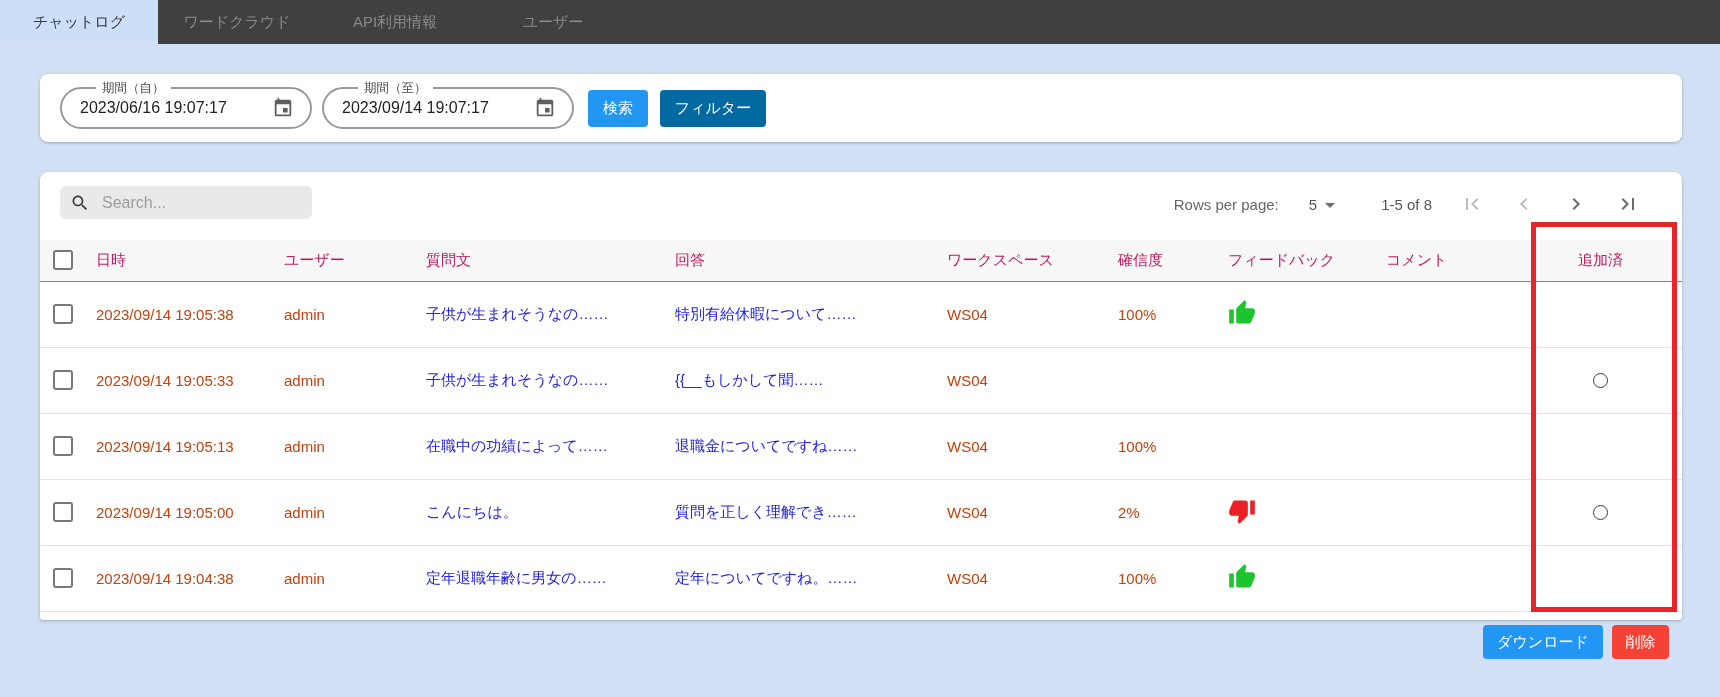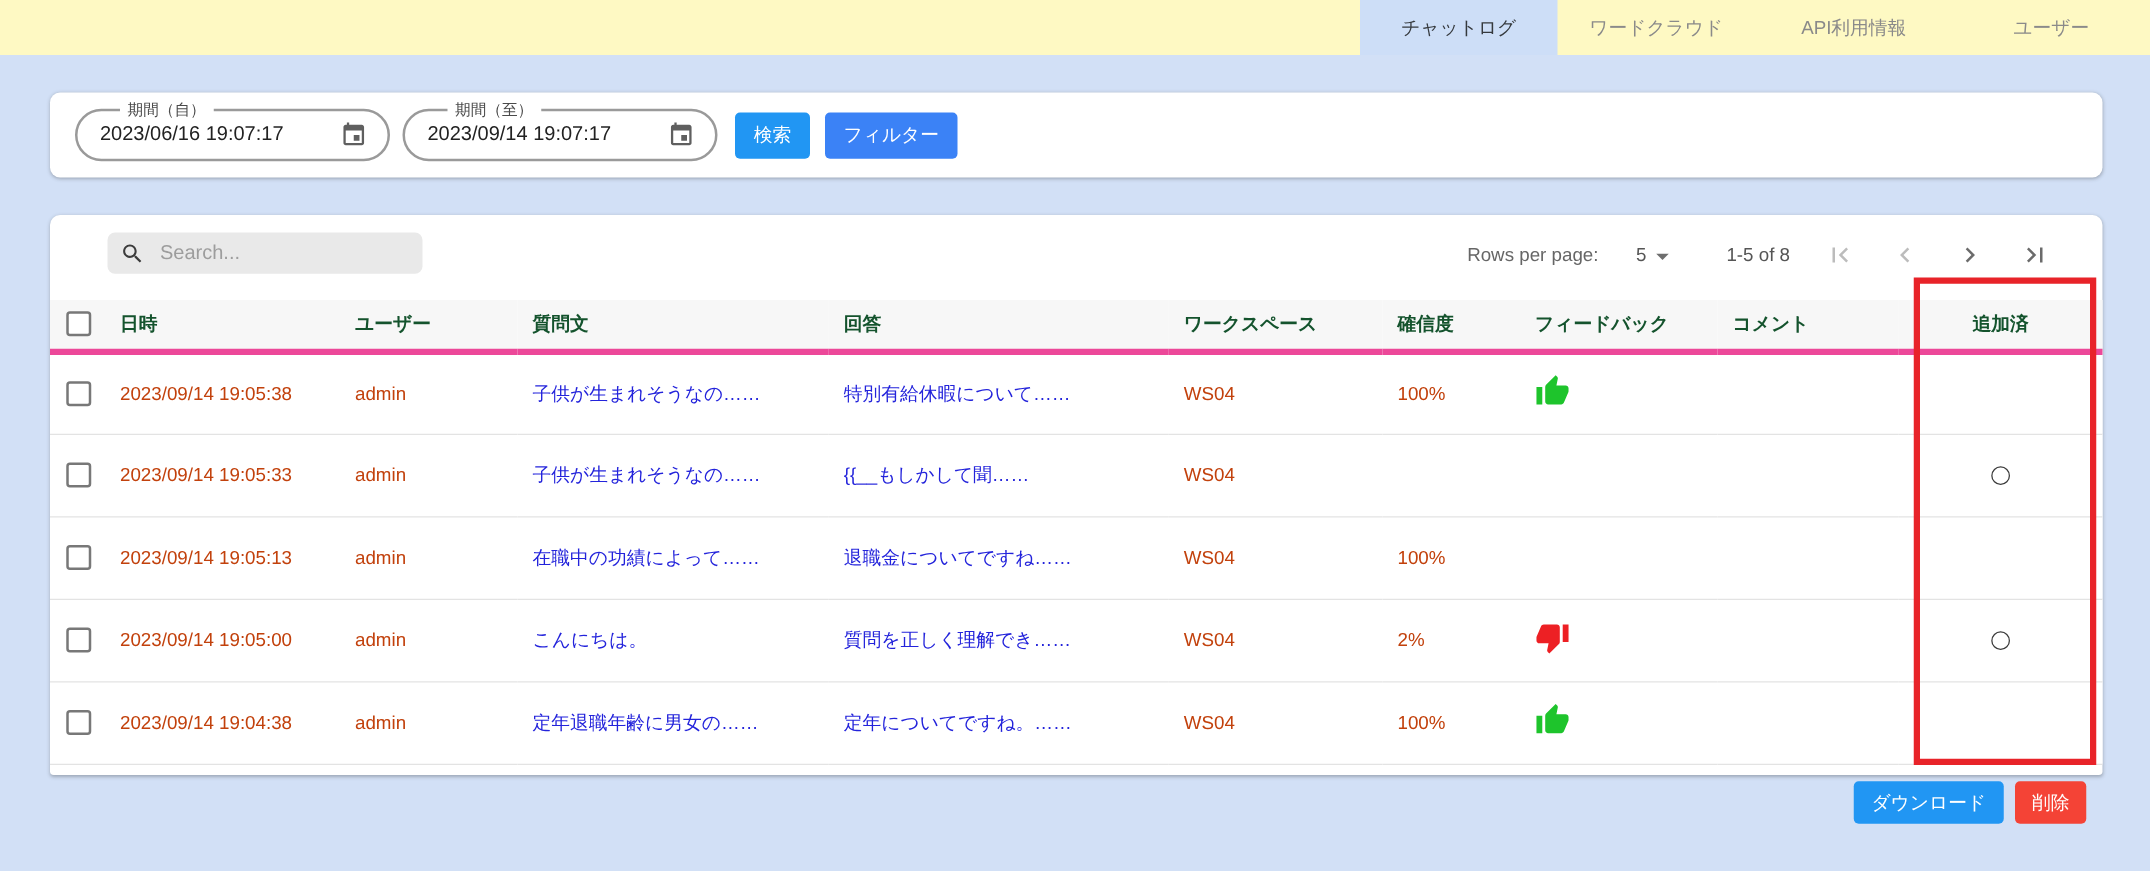--- a/index.html
+++ b/index.html
@@ -6,21 +6,21 @@
   html,body { width:1720px; height:697px; }
   body {
     position:relative;
     background:#d2e0f6;
     font-family:"Liberation Sans","DejaVu Sans",sans-serif;
     color:#333;
     overflow:hidden;
   }
 
   
-  .tabbar { position:absolute; top:0; left:0; width:1720px; height:44px; background:#fef9c3; display:flex;justify-content:flex-end; }
+  .tabbar { position:absolute; top:0; left:0; width:1720px; height:44px; background:#404040; display:flex; }
   .tab { width:158px; height:44px; display:flex; align-items:center; justify-content:center;
          font-size:15px; color:#8a8a8a; cursor:pointer; }
   .tab.active { background:#cddef7; color:#35393d; }
 
   
   .card { position:absolute; left:40px; width:1642px; background:#ffffff; border-radius:8px;
           box-shadow:0 1px 3px rgba(60,64,67,.35); }
   .filter-card { top:74px; height:68px; display:flex; align-items:center; padding-left:20px; }
   .table-card  { top:172px; height:448px; border-radius:8px 8px 3px 3px; }
 
@@ -31,47 +31,47 @@
   .datefield .flabel { position:absolute; top:-9px; left:34px; background:#fff; padding:0 6px;
                        font-size:12.5px; color:#4a4a4a; white-space:nowrap; }
   .datefield .fvalue { font-size:16px; color:#222; white-space:nowrap; }
   .datefield .cal { margin-left:auto; width:22px; height:22px; cursor:pointer; }
   .datefield .cal svg { width:22px; height:22px; fill:#5f5f5f; }
 
   
   .btn { border:none; border-radius:4px; color:#fff; font-weight:normal; font-size:15px;
          font-family:inherit; cursor:pointer; display:inline-flex; align-items:center; justify-content:center; }
   .btn-search { margin-left:14px; width:60px; height:37px; background:#2196f3; }
-  .btn-filter { margin-left:12px; width:106px; height:37px; background:#3b82f6; }
+  .btn-filter { margin-left:12px; width:106px; height:37px; background:#0369a1; }
   .btn-download { position:absolute; left:1483px; top:625px; width:120px; height:34px; background:#2196f3; }
   .btn-delete   { position:absolute; left:1612px; top:625px; width:57px;  height:34px; background:#f44336; }
 
   
   .searchbox { position:absolute; left:20px; top:14px; width:252px; height:33px; background:#e9e9e9;
-               border-radius:6px; display:flex; align-items:center; padding:0 10px;margin-left:26px; }
+               border-radius:6px; display:flex; align-items:center; padding:0 10px; }
   .searchbox svg { width:20px; height:20px; fill:#3c3c3c; flex:none; }
   .searchbox input { border:none; outline:none; background:transparent; margin-left:12px; width:190px;
                      font-size:16px; font-family:inherit; color:#333; }
   .searchbox input::placeholder { color:#9d9d9d; }
 
   .pagination { position:absolute; top:20px; right:42px; display:flex; align-items:center;
                 font-size:15px; color:#666; }
   .pagination .rpp-value { margin-left:30px; display:flex; align-items:center; cursor:pointer; color:#555; }
   .caret { width:0; height:0; border-left:5px solid transparent; border-right:5px solid transparent;
            border-top:5px solid #6e6e6e; margin-left:8px; margin-top:2px; }
   .pagination .range { margin-left:46px; color:#555; }
   .pgbtn { width:24px; height:24px; margin-left:28px; cursor:pointer; display:flex; align-items:center; justify-content:center; }
   .pgbtn svg { width:24px; height:24px; }
   .pgbtn.disabled svg { fill:#bcbcbc; }
   .pgbtn.enabled  svg { fill:#6b6b6b; }
 
   
   table { position:absolute; top:68px; left:0; width:1642px; border-collapse:collapse; table-layout:fixed; }
-  thead th { height:41px; background:#f7f7f7; font-weight:bold; font-size:15px; color:#14532d;
-             text-align:left; padding-left:12px; border-bottom:5px solid #ec4899; }
+  thead th { height:41px; background:#f7f7f7; font-weight:normal; font-size:15px; color:#be185d;
+             text-align:left; padding-left:12px; border-bottom:1px solid #ec4899; }
   tbody td { height:66px; font-size:15px; color:#c2410c; text-align:left; padding-left:12px;
              border-bottom:1px solid #e3e3e3; background:#fff; }
   th.col-check, td.col-check { padding-left:13px; }
   th.col-added, td.col-added { padding-left:0; text-align:center; }
   td.linkcell { color:#2323db; cursor:pointer; }
   .checkbox { width:20px; height:20px; border:2px solid #787878; border-radius:3px; background:#fff; cursor:pointer; }
   .thumb { width:28px; height:28px; display:none; }
   .thumb.up svg { fill:#1ec42c; }
   .thumb.down svg { fill:#ed2024; }
   .added-circle { width:15px; height:15px; border:1.5px solid #3a3a3a; border-radius:50%;

